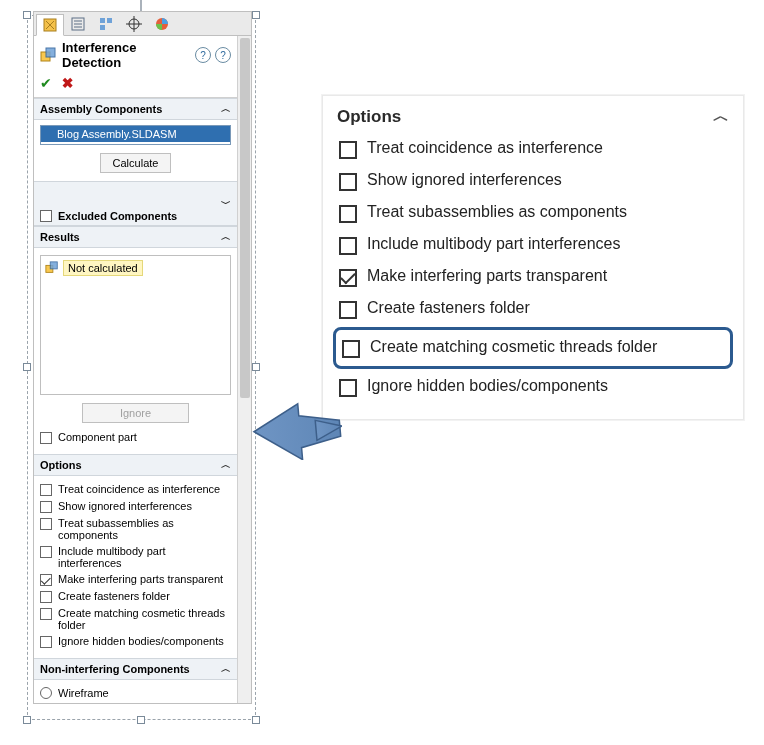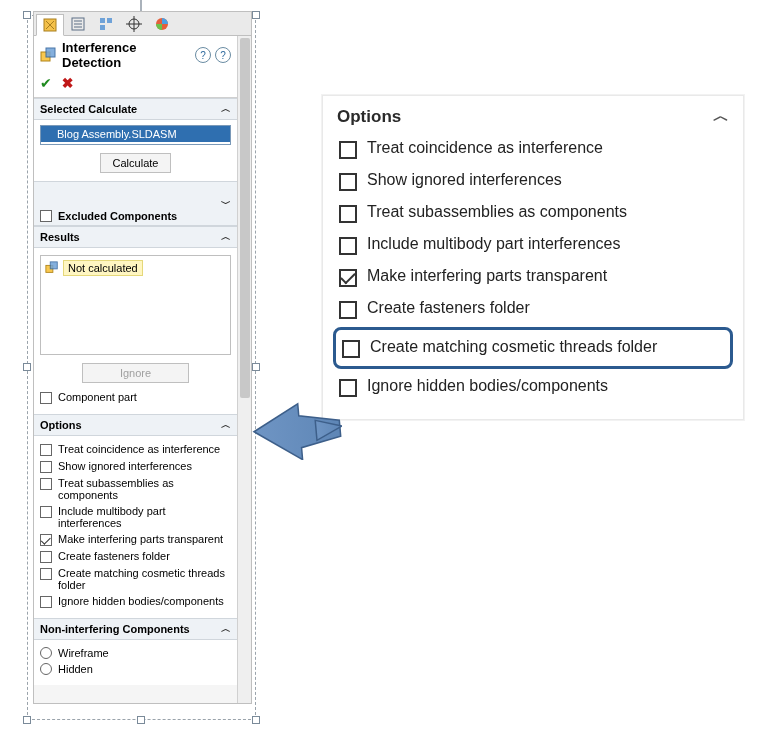--- a/index.html
+++ b/index.html
@@ -150,21 +150,21 @@
     font-size: 11px;
     padding: 3px 12px;
     background: #f4f4f4;
     border: 1px solid #bfbfbf;
     cursor: pointer;
   }
   .std-btn.disabled { color: #a0a0a0; cursor: default; }
   .results-box {
     border: 1px solid #bfbfbf;
     background: #fff;
-    height: 100px;
+    height: 140px;
     margin-top: 2px;
     position: relative;
   }
   .nc-row {
     display: flex;
     align-items: center;
     margin: 4px;
     gap: 4px;
   }
   .nc-label {
@@ -348,21 +348,21 @@
           <span class="help-btn">?</span>
         </div>
       </div>
 
       <div class="confirm-row">
         <span class="check">✔</span>
         <span class="cross">✖</span>
       </div>
 
       <div class="section-header">
-        <span>Selected Calculate</span>
+        <span>Assembly Components</span>
         <span class="chev">︿</span>
       </div>
       <div class="section-body">
         <div class="sel-list">
           <div class="sel-item">Blog Assembly.SLDASM</div>
         </div>
         <div class="calc-btn-row">
           <button class="std-btn">Calculate</button>
         </div>
       </div>

